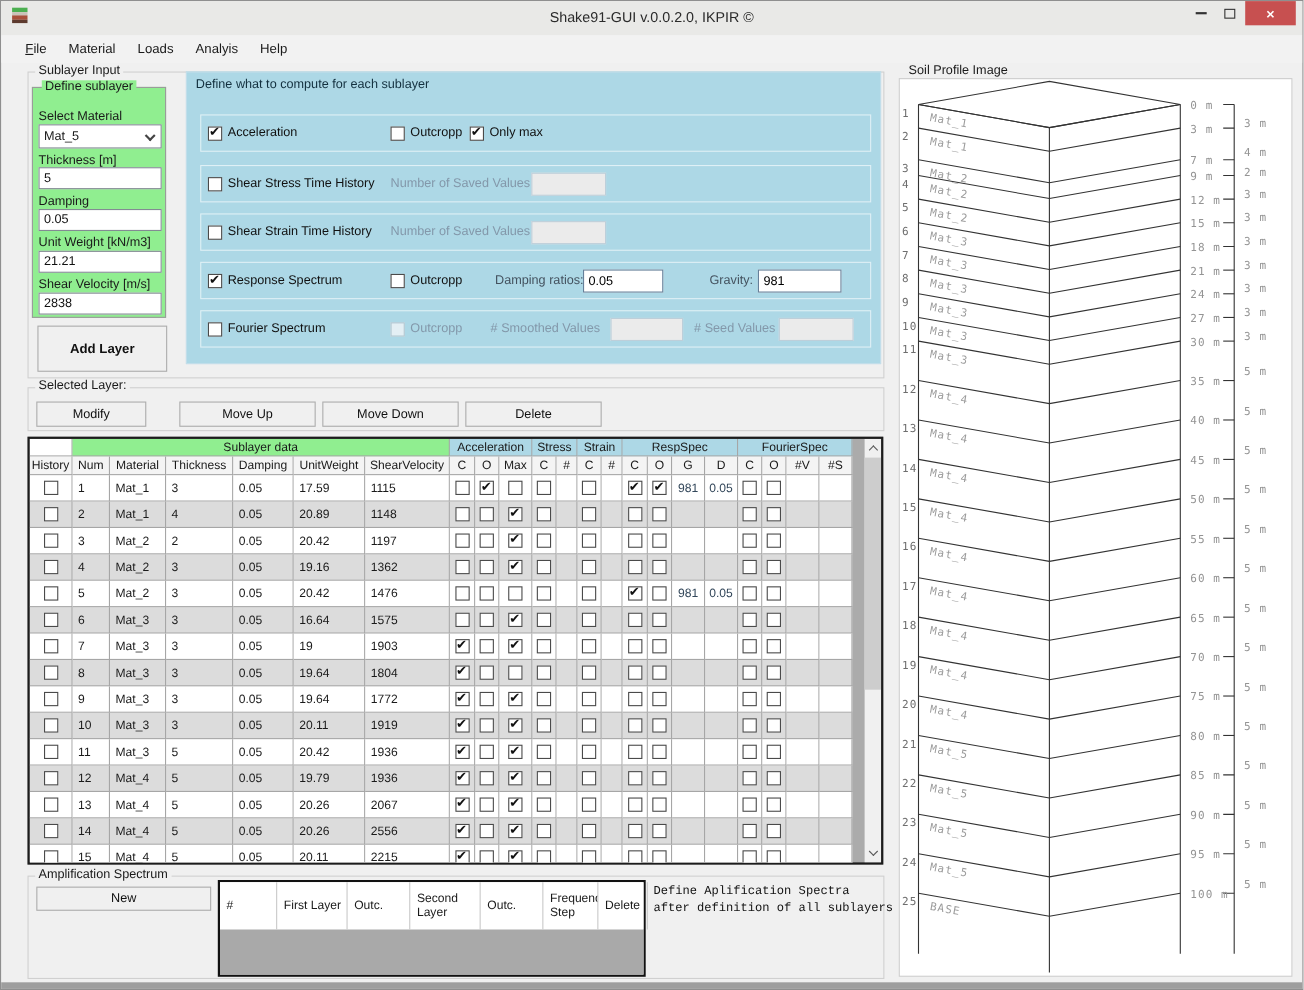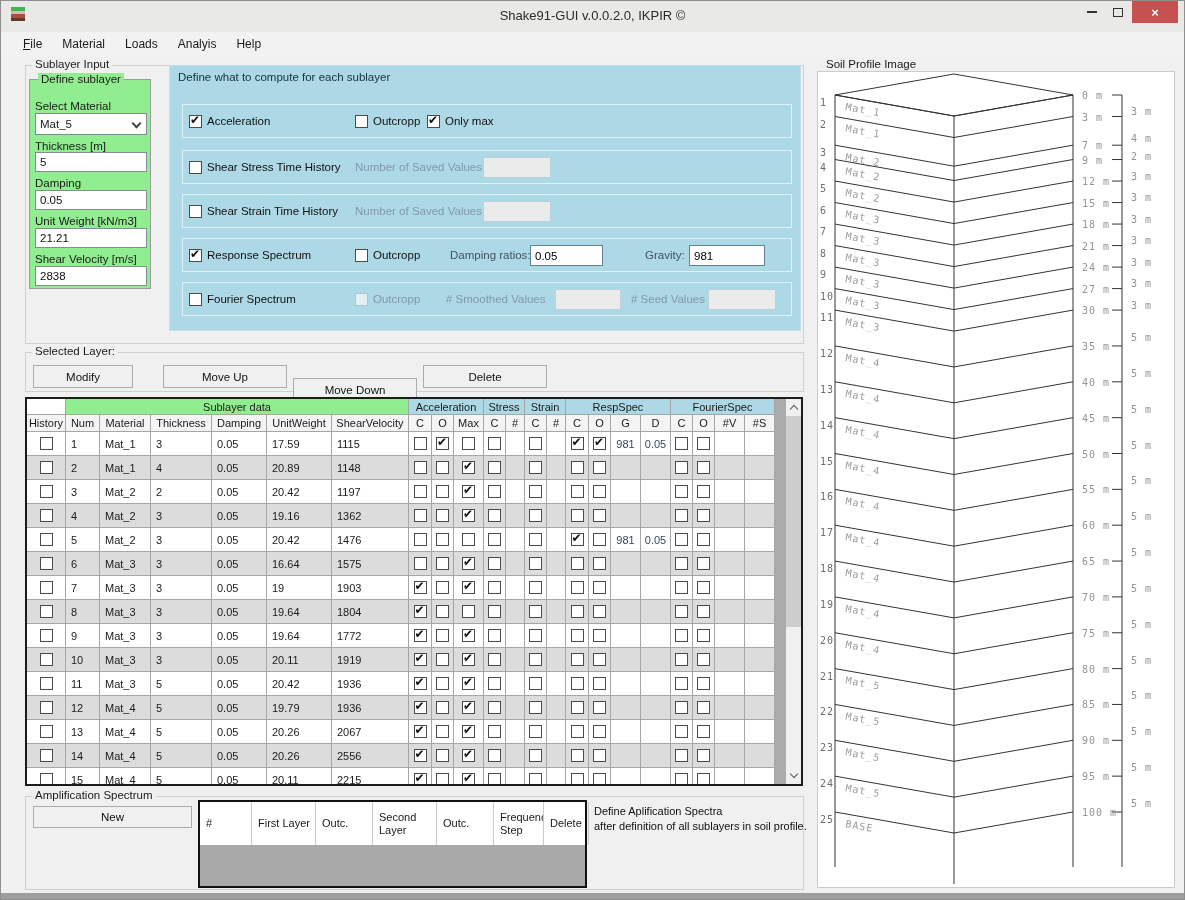--- a/index.html
+++ b/index.html
@@ -69,21 +69,21 @@
   .vsb .arr i{display:block;width:6px;height:6px;border-right:1.6px solid #5A5A5A;border-bottom:1.6px solid #5A5A5A;}
   .vsb .up{top:0;} .vsb .up i{transform:rotate(-135deg);margin-top:3px;}
   .vsb .dn{bottom:0;} .vsb .dn i{transform:rotate(45deg);margin-bottom:3px;}
   .vsb .thumb{position:absolute;left:0;top:17px;width:15px;height:211px;background:#CDCDCD;}
   
   .amp-table{position:absolute;left:172px;top:3px;width:389px;height:88px;border:2px solid #111;background:#FFFFFF;}
   .amp-head{display:flex;height:43px;background:#fff;}
   .amp-hc{border-right:1px solid #C9C9C9;display:flex;align-items:center;padding-left:6px;font-size:11px;overflow:hidden;flex:none;line-height:1.15;}
   .amp-body{height:41px;background:#A9A9A9;}
   .amp-note{position:absolute;left:568px;top:7px;font-size:11px;color:#111;}
-  .amp-note div{white-space:nowrap;line-height:1.35;}
+  .amp-note div{white-space:nowrap;line-height:1.35;font-family:Liberation Mono, monospace;}
   
   .soil-panel{position:absolute;left:816px;top:70px;width:358px;height:817px;background:#fff;border:1px solid #CCCCCC;}
   .soil-label{position:absolute;left:822px;top:57px;background:#F0F0F0;padding:0 3px;font-size:11.5px;}
   text{font-family:"DejaVu Sans Mono","Liberation Mono",monospace;}
   .bottom-band{position:absolute;left:0;bottom:0;width:100%;height:6px;background:#9E9E9E;}
 </style>
 </head>
 <body>
 
 <div class="window">
@@ -129,20 +129,21 @@
     <span class="flab" style="top:60px;">Thickness [m]</span>
     <input class="gin" style="top: 72px;" value="5">
     <span class="flab" style="top:97px;">Damping</span>
     <input class="gin" style="top: 110px;" value="0.05">
     <span class="flab" style="top:135px;">Unit Weight [kN/m3]</span>
     <input class="gin" style="top: 148px;" value="21.21">
     <span class="flab" style="top:173px;">Shear Velocity [m/s]</span>
     <input class="gin" style="top: 186px;" value="2838">
   </div>
 
+  <div class="btn" style="left:33px;top:295px;width:118px;height:42px;font-weight:bold;font-size:12px;">Add Layer</div>
 
   <div class="bluebox">
     <span class="btitle">Define what to compute for each sublayer</span>
 
     <div class="crow" style="top:38px;">
       <span class="cb on" style="left:6px;"></span>
       <span class="clab" style="left:24px;">Acceleration</span>
       <span class="cb" style="left:172px;"></span>
       <span class="clab" style="left:190px;">Outcropp</span>
       <span class="cb on" style="left:244px;"></span>
@@ -183,21 +184,21 @@
       <input class="bin dis" style="left: 372px; width: 66px;" value="">
       <span class="flab-m" style="left:448px;"># Seed Values</span>
       <input class="bin dis" style="left: 525px; width: 68px;" value="">
     </div>
   </div>
 
   <div class="gbox" style="left:24px;top:351px;width:779px;height:40px;">
     <span class="glab">Selected Layer:</span>
     <div class="btn" style="left:7px;top:12px;width:100px;height:23px;">Modify</div>
     <div class="btn" style="left:137px;top:12px;width:124px;height:23px;">Move Up</div>
-    <div class="btn" style="left:267px;top:25px;width:124px;height:23px;">Move Down</div>
+    <div class="btn" style="left:267px;top:12px;width:124px;height:23px;">Move Down</div>
     <div class="btn" style="left:397px;top:12px;width:124px;height:23px;">Delete</div>
   </div>
 
   <div class="grid" id="layer-grid">
     <div class="vsb">
       <div class="arr up">
           <i></i>
         </div>
       <div class="thumb"></div>
       <div class="arr dn">

